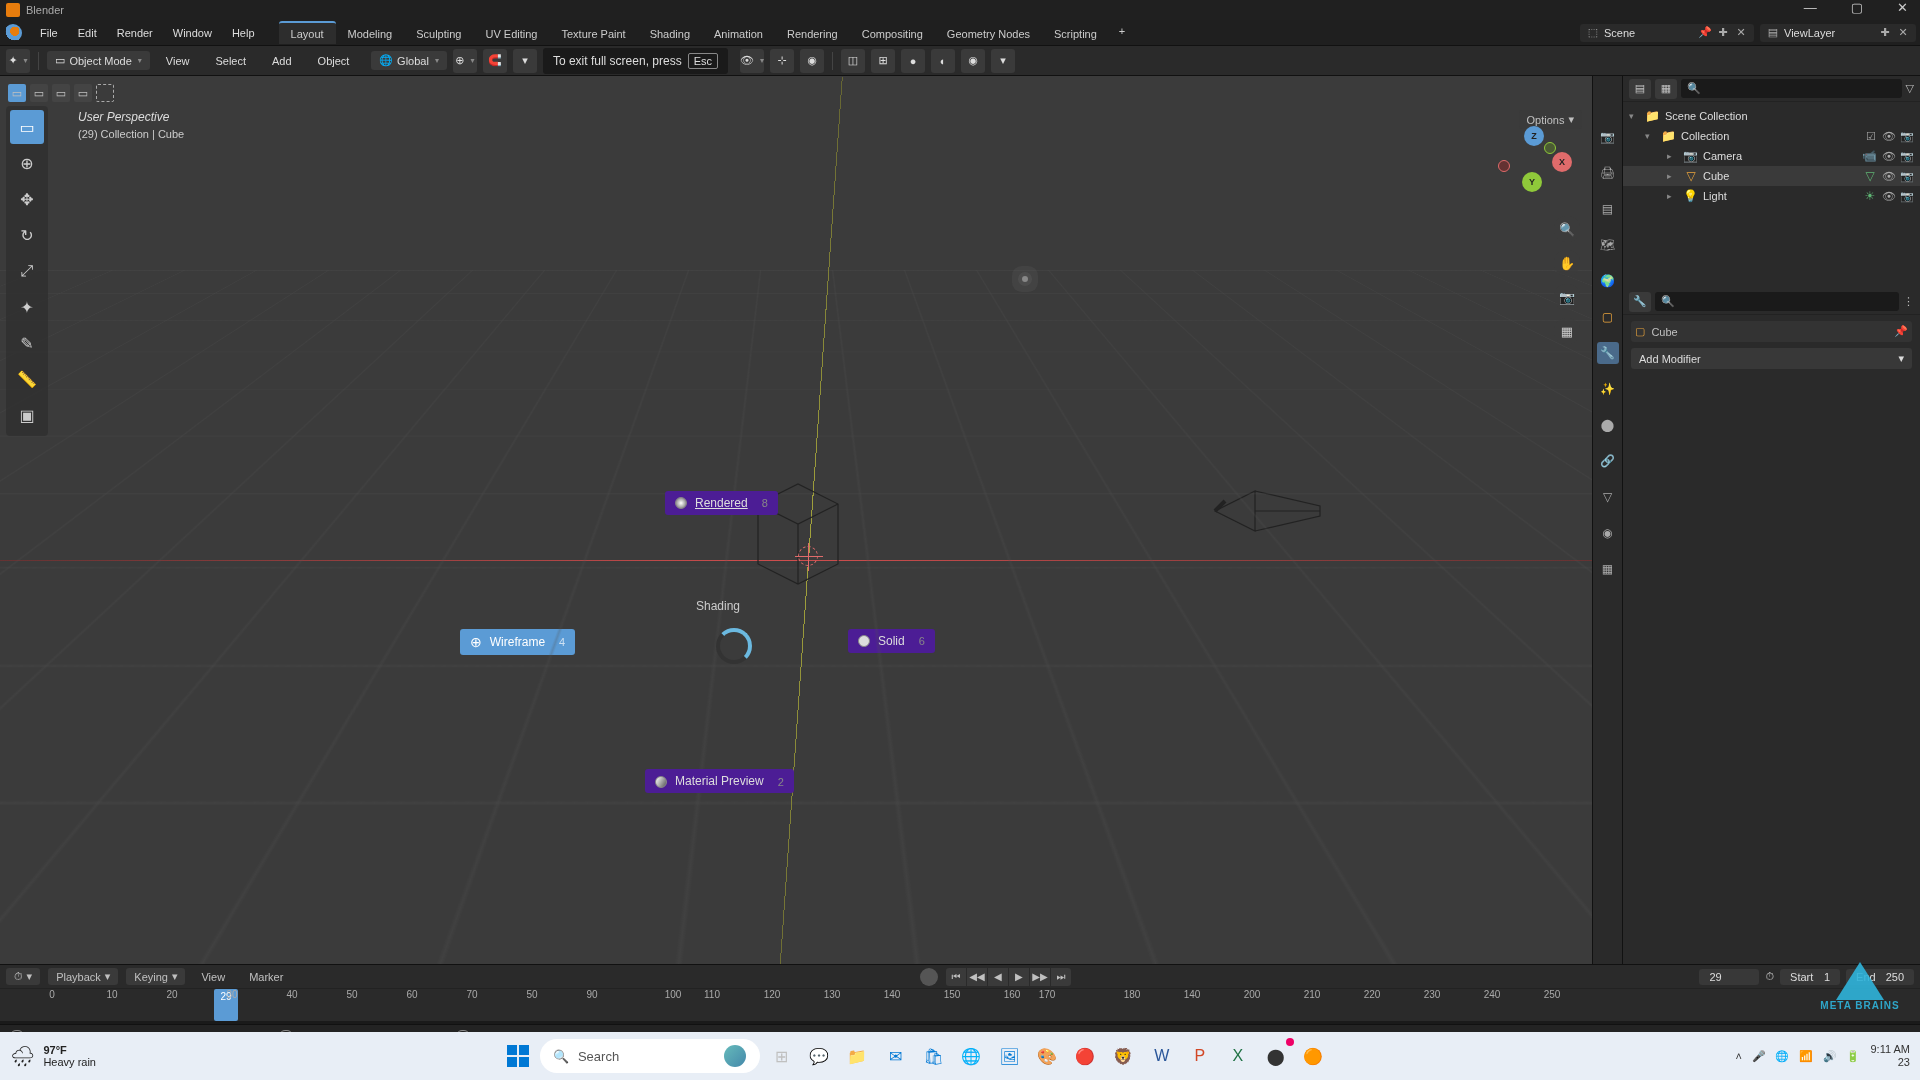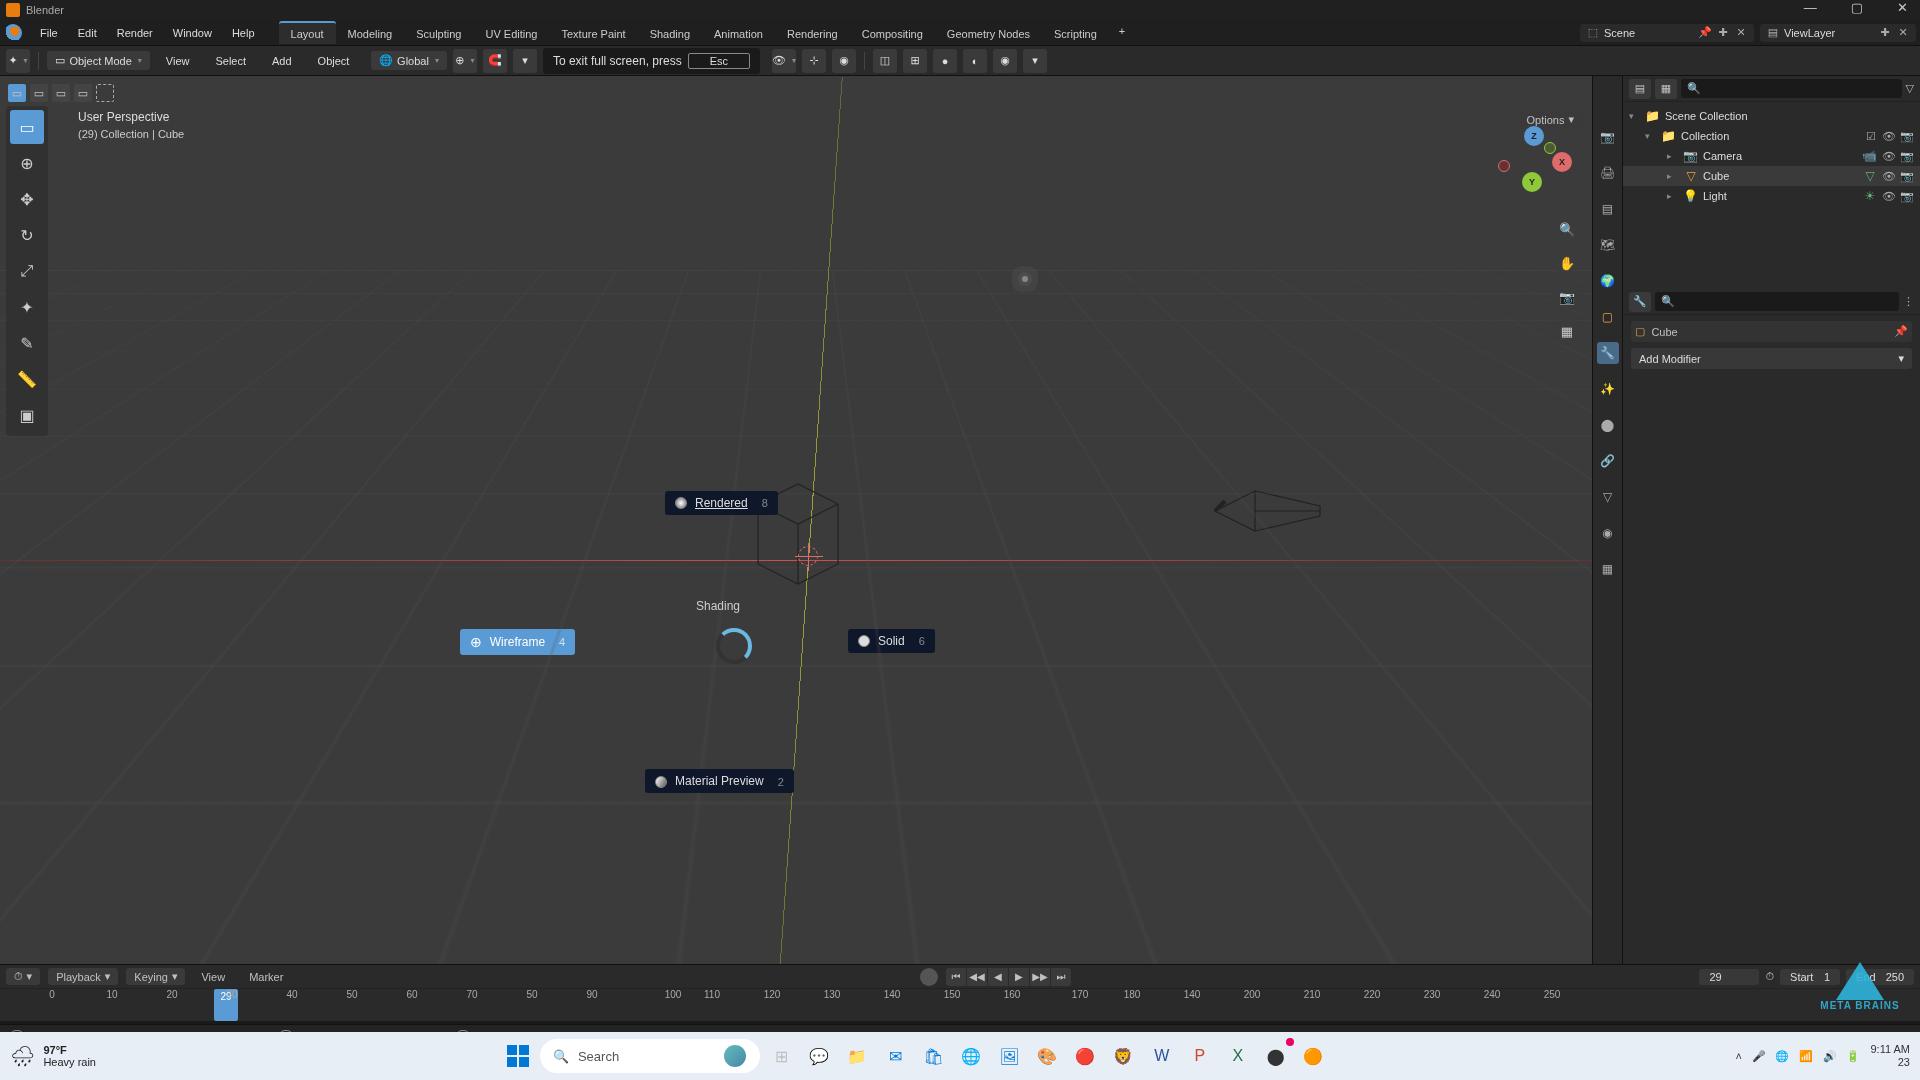--- a/index.html
+++ b/index.html
@@ -26,21 +26,21 @@
 .topbar .ico { width: 14px; height: 14px; display: inline-flex; align-items: center; justify-content: center; font-size: 11px; color: #aaa; }
 
 
 .toolbar { height: 30px; background: #2a2a2a; display: flex; align-items: center; padding: 0 6px; gap: 6px; border-bottom: 1px solid #111; }
 .toolbar .btn { background: #3a3a3a; border-radius: 3px; padding: 3px 8px; display: flex; align-items: center; gap: 4px; color: #ddd; cursor: pointer; }
 .toolbar .btn.icon { width: 24px; height: 24px; padding: 0; justify-content: center; }
 .toolbar .dropdown-arrow { font-size: 8px; color: #888; margin-left: 2px; }
 .toolbar .menu-text { padding: 4px 10px; color: #ddd; cursor: pointer; }
 .toolbar .sep { width: 1px; height: 18px; background: #444; margin: 0 2px; }
 .fullscreen-hint { background: #1a1a1a; padding: 5px 10px; color: #ddd; display: flex; align-items: center; gap: 6px; border-radius: 3px; font-size: 12px; }
-.fullscreen-hint .key { border: 1px solid #888; padding: 1px 21px; border-radius: 2px; font-size: 11px; }
+.fullscreen-hint .key { border: 1px solid #888; padding: 1px 5px; border-radius: 2px; font-size: 11px; }
 
 
 .main { position: absolute; top: 76px; left: 0; right: 0; bottom: 60px; display: flex; }
 .viewport-wrap { flex: 1; position: relative; background: #3b3b3b; overflow: hidden; }
 .outliner-wrap { width: 298px; background: #2a2a2a; border-left: 1px solid #111; display: flex; flex-direction: column; }
 .props-sidebar { width: 30px; background: #2a2a2a; border-left: 1px solid #111; display: flex; flex-direction: column; align-items: center; padding-top: 50px; gap: 14px; }
 
 
 .viewport-canvas { position: absolute; inset: 0; }
 .grid-bg { position: absolute; inset: 0; 
@@ -92,21 +92,21 @@
 .cursor3d::before { content:''; position:absolute; top:9px; left:-4px; width:28px; height:1px; background:#e06b6b; }
 .cursor3d::after { content:''; position:absolute; left:9px; top:-4px; height:28px; width:1px; background:#e06b6b; }
 .light-obj { position: absolute; top: 188px; left: 1010px; width: 30px; height: 30px; pointer-events:none; }
 .light-obj::before { content:''; position:absolute; width:6px; height:6px; background:#888; border-radius:50%; top:12px; left:12px; box-shadow: 0 0 0 4px rgba(136,136,136,0.15), 0 0 0 10px rgba(136,136,136,0.1); }
 .camera-obj { position: absolute; top: 410px; left: 1210px; width: 120px; height: 60px; pointer-events:none; }
 
 
 .pie-menu { position: absolute; top: 425px; left: 700px; font-size: 12px; }
 .pie-center { position: absolute; top: 127px; left: 16px; width: 36px; height: 36px; border: 4px solid #333; border-radius: 50%; border-right-color: #6bb9e0; border-top-color: #6bb9e0; }
 .pie-label { position: absolute; top: 98px; left: -4px; color: #ccc; font-size: 12px; }
-.pie-item { position: absolute; background: #0f172a; padding: 5px 10px; border-radius: 3px; display: flex; align-items: center; gap: 8px; color: #ddd; cursor: pointer; white-space: nowrap; }
+.pie-item { position: absolute; background: #4c1d95; padding: 5px 10px; border-radius: 3px; display: flex; align-items: center; gap: 8px; color: #ddd; cursor: pointer; white-space: nowrap; }
 .pie-item.active { background: #5b9bd5; color: #fff; }
 .pie-item .kbd { color: #888; margin-left: 6px; font-size: 11px; }
 .pie-item.active .kbd { color: rgba(255,255,255,0.7); }
 .pie-item .dot { width: 12px; height: 12px; border-radius: 50%; border: 1px solid #888; display: inline-block; }
 .pie-top { top: -10px; left: -35px; }
 .pie-left { top: 128px; left: -240px; }
 .pie-right { top: 128px; left: 148px; }
 .pie-bottom { top: 268px; left: -55px; align-items: flex-end; }
 
 
@@ -267,21 +267,21 @@
 
       <div class="vp-header-left">
         <div class="sel-btn active">▭</div>
         <div class="sel-btn">▭</div>
         <div class="sel-btn">▭</div>
         <div class="sel-btn">▭</div>
         <div class="sel-btn dotted"></div>
       </div>
 
       <div class="vp-label">
-        <div style="font-weight:500;">User Perspective</div>
+        <div style="font-weight:500;font-style:italic;">User Perspective</div>
         <div class="collection-line">(29) Collection | Cube</div>
       </div>
 
       <div class="left-toolbar">
         <div class="tool active">▭</div>
         <div class="tool">⊕</div>
         <div class="tool">✥</div>
         <div class="tool">↻</div>
         <div class="tool">⤢</div>
         <div class="tool">✦</div>
@@ -499,21 +499,21 @@
       <span class="tl-tick" style="left: 472px;">70</span>
       <span class="tl-tick" style="left: 532px;">50</span>
       <span class="tl-tick" style="left: 592px;">90</span>
       <span class="tl-tick" style="left: 652px; margin-left: 21px;">100</span>
       <span class="tl-tick" style="left: 712px;">110</span>
       <span class="tl-tick" style="left: 772px;">120</span>
       <span class="tl-tick" style="left: 832px; text-align: right;">130</span>
       <span class="tl-tick" style="left: 892px;">140</span>
       <span class="tl-tick" style="left: 952px; text-align: center;">150</span>
       <span class="tl-tick" style="left: 1012px;">160</span>
-      <span class="tl-tick" style="left: 1080px;">170</span>
+      <span class="tl-tick" style="left: 1047px;">170</span>
       <span class="tl-tick" style="left: 1132px;">180</span>
       <span class="tl-tick" style="left: 1192px;">140</span>
       <span class="tl-tick" style="left: 1252px;">200</span>
       <span class="tl-tick" style="left: 1312px;">210</span>
       <span class="tl-tick" style="left: 1372px;">220</span>
       <span class="tl-tick" style="left: 1432px;">230</span>
       <span class="tl-tick" style="left: 1492px;">240</span>
       <span class="tl-tick" style="left: 1552px;">250</span>
     </div>
 </div>

